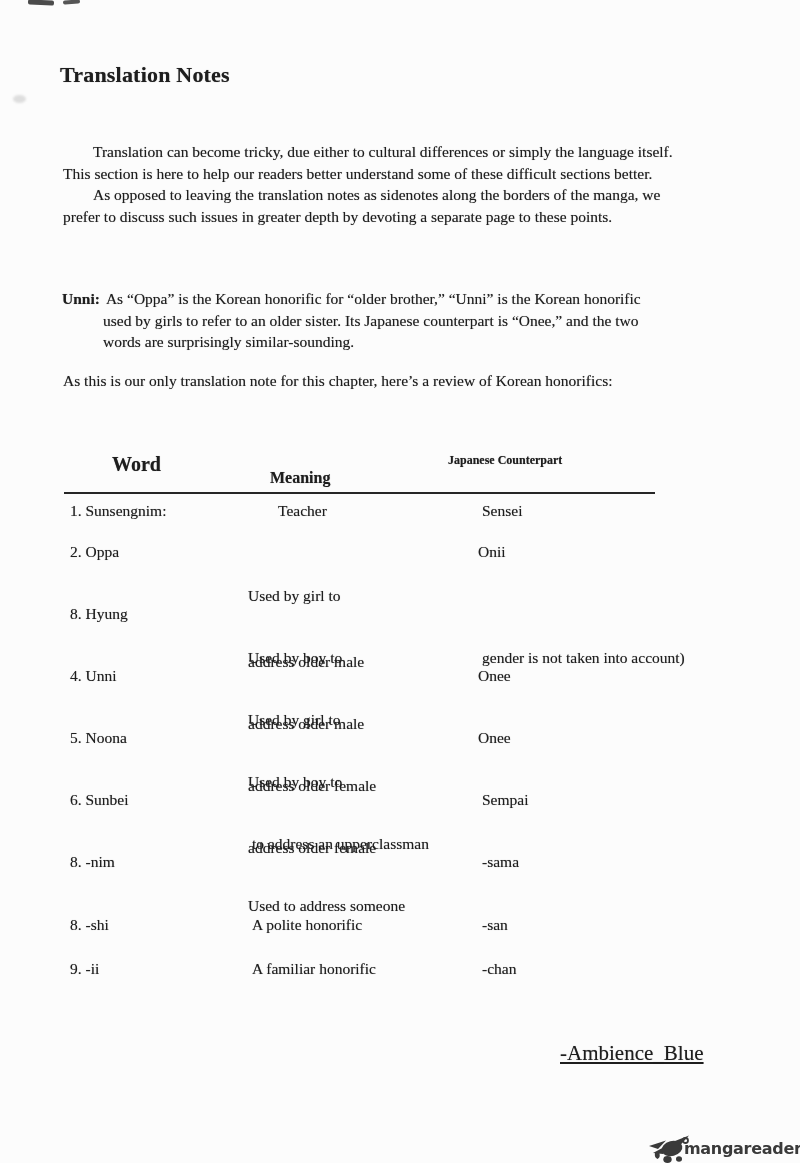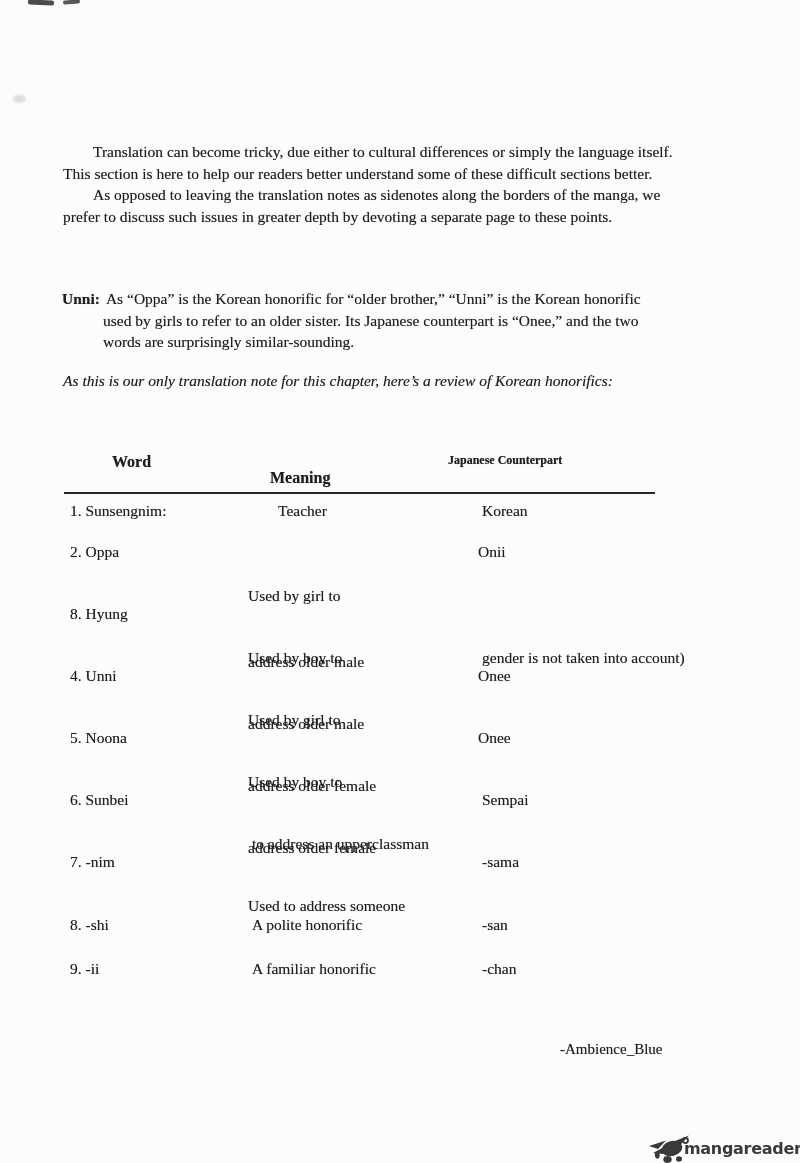--- a/index.html
+++ b/index.html
@@ -14,51 +14,52 @@
     left:60px;top:62px;font-size:22px;font-weight:bold;letter-spacing:.2px;
     text-shadow:0 0 .8px rgba(30,30,30,.6);white-space:pre;
   }
   .body-text{font-size:15.5px;line-height:21.5px;text-shadow:0 0 .7px rgba(30,30,30,.5);}
   .line{white-space:pre;}
   .intro{left:63px;top:141px;}
   .line.indent{padding-left:30px;}
   .note{left:62px;top:288px;}
   .note .term{font-weight:bold;padding-right:6px;}
   .note .cont{padding-left:41px;}
-  .review{left:63px;top:370px;white-space:pre;font-style:italic;}
-  .thead-word{left:112px;top:453px;font-size:16px;font-weight:bold;white-space:pre;text-shadow:0 0 .7px rgba(30,30,30,.6);}
+  .review{left:63px;top:370px;white-space:pre;}
+  .thead-word{left:112px;top:453px;font-size:20px;font-weight:bold;white-space:pre;text-shadow:0 0 .7px rgba(30,30,30,.6);}
   .thead-meaning{left:270px;top:453px;font-size:16px;font-weight:bold;white-space:pre;text-shadow:0 0 .7px rgba(30,30,30,.6);margin-top:16px;}
   .thead-counterpart{left:448px;top:453px;font-size:12px;font-weight:bold;white-space:pre;text-shadow:0 0 .7px rgba(30,30,30,.6);}
   .header-rule{left:64px;top:492px;width:591px;height:2px;background:#262626;}
   .trow{left:0;width:800px;height:1px;}
   .cell{position:absolute;top:0;white-space:pre;font-size:15.5px;line-height:22px;text-shadow:0 0 .7px rgba(30,30,30,.5);}
   .cell.word{left:70px;}
   .cell.meaning{left:248px;}
   .cell.counterpart{left:478px;}
   .cell.shift30{padding-left:30px;}
   .cell.shift4{padding-left:4px;}
-  .signature{left:560px;top:1041px;font-size:15px;white-space:pre;text-shadow:0 0 .7px rgba(30,30,30,.5);}
+  .signature{left:560px;top:1041px;font-size:21px;white-space:pre;text-shadow:0 0 .7px rgba(30,30,30,.5);text-decoration:underline;}
   .watermark-text{
     left:684px;top:1139px;font-family:"DejaVu Sans","Liberation Sans",sans-serif;
     font-weight:bold;font-size:16px;letter-spacing:-.3px;color:#3a3a3a;white-space:pre;
   }
   .logo{left:648px;top:1126px;width:44px;height:37px;}
   .mark1{left:28px;top:0;width:26px;height:5px;background:#2c2c2c;border-radius:2px;transform:rotate(3deg);opacity:.85;}
   .mark2{left:63px;top:0;width:17px;height:4px;background:#2c2c2c;border-radius:2px;transform:rotate(-4deg);opacity:.8;}
   .smudge{left:13px;top:95px;width:13px;height:8px;background:#9a9a9a;border-radius:50%;opacity:.3;filter:blur(1px);}
 </style>
 </head>
 <body>
 
 <div class="page">
 
   <div class="abs mark1"></div>
   <div class="abs mark2"></div>
   <div class="abs smudge"></div>
 
+  <div class="abs page-title">Translation Notes</div>
 
   <div class="abs body-text intro">
     <div class="line indent">Translation can become tricky, due either to cultural differences or simply the language itself.</div>
     <div class="line">This section is here to help our readers better understand some of these difficult sections better.</div>
     <div class="line indent">As opposed to leaving the translation notes as sidenotes along the borders of the manga, we</div>
     <div class="line">prefer to discuss such issues in greater depth by devoting a separate page to these points.</div>
   </div>
 
   <div class="abs body-text note">
     <div class="line"><span class="term">Unni:</span><span>As “Oppa” is the Korean honorific for “older brother,” “Unni” is the Korean honorific</span></div>
@@ -69,21 +70,21 @@
   <div class="abs body-text review">As this is our only translation note for this chapter, here’s a review of Korean honorifics:</div>
 
   <div class="abs thead-word">Word</div>
   <div class="abs thead-meaning">Meaning</div>
   <div class="abs thead-counterpart">Japanese Counterpart</div>
   <div class="abs header-rule"></div>
 
   <div class="abs trow" style="top:500px">
     <div class="cell word">1. Sunsengnim:</div>
     <div class="cell meaning shift30">Teacher</div>
-    <div class="cell counterpart shift4">Korean</div>
+    <div class="cell counterpart shift4">Sensei</div>
   </div>
 
   <div class="abs trow" style="top:541px">
     <div class="cell word">2. Oppa</div>
     <div class="cell meaning">
       <div class="line">Used by girl to</div>
       <div class="line">address older male</div>
     </div>
     <div class="cell counterpart">Onii</div>
   </div>
@@ -119,21 +120,21 @@
 
   <div class="abs trow" style="top:789px">
     <div class="cell word">6. Sunbei</div>
     <div class="cell meaning shift4">
       <div class="line" style="padding-left:-2px">to address an upperclassman</div>
     </div>
     <div class="cell counterpart shift4">Sempai</div>
   </div>
 
   <div class="abs trow" style="top:851px">
-    <div class="cell word">7. -nim</div>
+    <div class="cell word">8. -nim</div>
     <div class="cell meaning">
       <div class="line">Used to address someone</div>
     </div>
     <div class="cell counterpart shift4">-sama</div>
   </div>
 
   <div class="abs trow" style="top:914px">
     <div class="cell word">8. -shi</div>
     <div class="cell meaning shift4">A polite honorific</div>
     <div class="cell counterpart shift4">-san</div>

